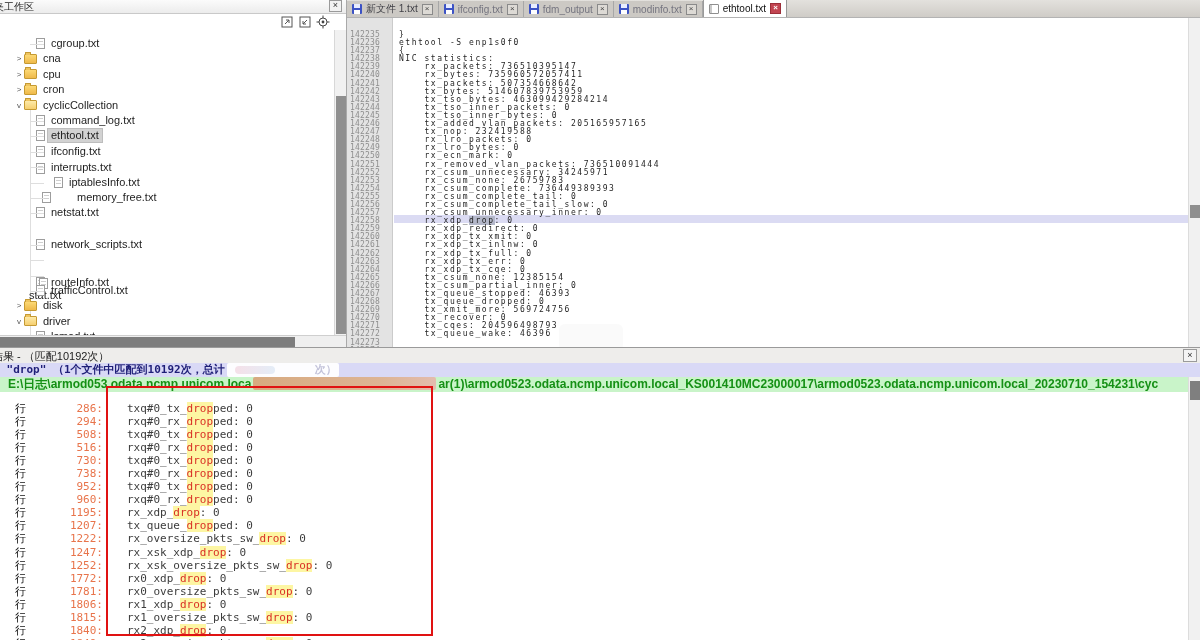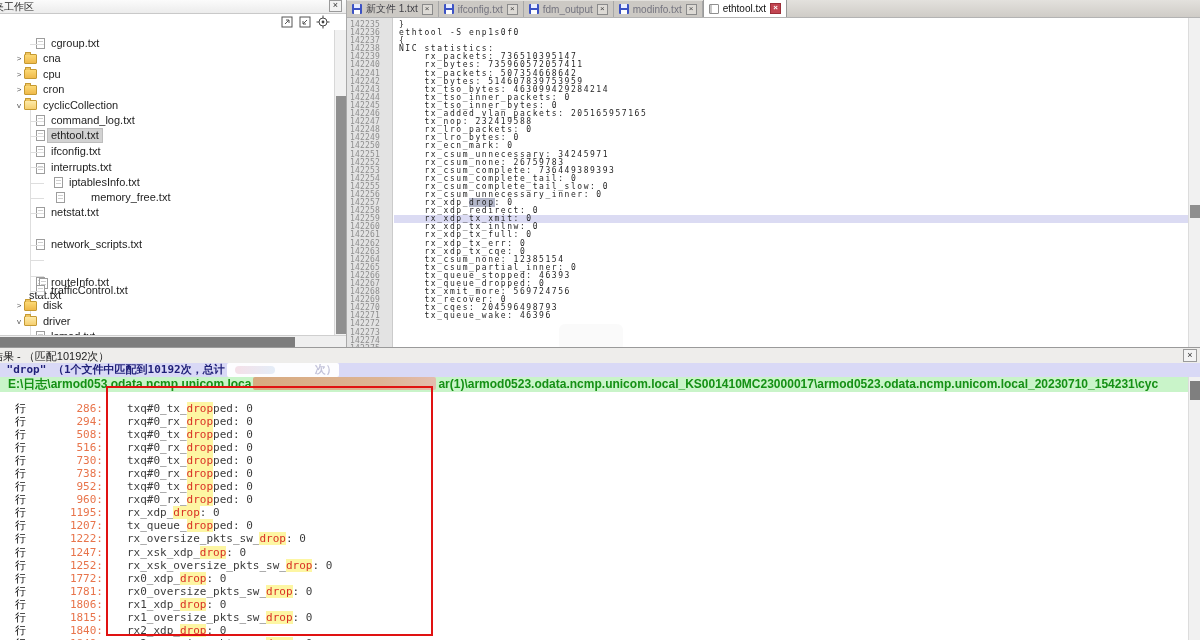--- a/index.html
+++ b/index.html
@@ -58,21 +58,21 @@
         line-height:7px;text-align:center;flex:0 0 9px;cursor:pointer;}
   .tabx.red{background:#c24551;border-color:#9c2f39;color:#fff;font-weight:bold;}
 
   
   #editor{left:347px;top:18px;width:841px;height:330px;background:#fff;overflow:hidden;
           font-family:"DejaVu Sans Mono", monospace;}
   #gutter{position:absolute;left:0;top:0;width:46px;height:330px;background:#e3e3e3;border-right:1px solid #cbcbcb;box-sizing:border-box;}
   .gln{height:8.1px;line-height:8.1px;font-size:8px;letter-spacing:.2px;color:#8e8e8e;text-align:left;padding-left:3px;}
   #code{position:absolute;left:52px;top:0;right:0;height:330px;}
   .cln{height:8.1px;line-height:8.1px;font-size:8px;letter-spacing:1.55px;color:#1f1f1f;white-space:pre;}
-  #gutter,#code{padding-top:3px;box-sizing:border-box;}
+  #gutter,#code{padding-top:13px;box-sizing:border-box;}
   #cur-line{position:absolute;left:47px;right:0;height:8.1px;background:#dbdbf3;}
   .selword{background:#b3b7c9;}
   #ed-redact{position:absolute;left:212px;top:306px;width:64px;height:27px;background:rgba(250,250,250,.94);border-radius:6px;}
   #ed-vscroll{left:1188px;top:18px;width:12px;height:330px;background:#f1f1f1;border-left:1px solid #dcdcdc;box-sizing:border-box;}
   #ed-vthumb{position:absolute;left:1px;top:187px;width:10px;height:13px;background:#8f8f8f;}
 
   
   #h-divider{left:0;top:347px;width:1200px;height:1px;background:#9a9a9a;}
   #results{left:0;top:348px;width:1200px;height:292px;background:#fff;overflow:hidden;}
   #res-header{position:absolute;left:0;top:0;width:1200px;height:15px;background:#eeedeb;
@@ -186,21 +186,21 @@
         <span class="ic ic-file"></span>
         <span class="lab">interrupts.txt</span>
       </div>
       <div class="tick" style="top: 137.2px; left: 30px;"></div>
       <div class="trow" style="top: 144.6px; left: 44px;">
         <span class="exp"></span>
         <span class="ic ic-file"></span>
         <span class="lab">iptablesInfo.txt</span>
       </div>
       <div class="tick" style="top: 152.6px; left: 30px;"></div>
-      <div class="trow" style="top: 160px; left: 26px; gap: 20px;">
+      <div class="trow" style="top: 160px; left: 12px; gap: 20px;">
         <span class="exp"></span>
         <span class="ic ic-file"></span>
         <span class="lab">memory_free.txt</span>
       </div>
       <div class="tick" style="top: 168px; left: 30px;"></div>
       <div class="trow" style="top: 175.4px; left: 26px;">
         <span class="exp"></span>
         <span class="ic ic-file"></span>
         <span class="lab">netstat.txt</span>
       </div>
@@ -337,20 +337,21 @@
       <div class="cln">    tx_packets: 507354668642</div>
       <div class="cln">    tx_bytes: 514607839753959</div>
       <div class="cln">    tx_tso_bytes: 463099429284214</div>
       <div class="cln">    tx_tso_inner_packets: 0</div>
       <div class="cln">    tx_tso_inner_bytes: 0</div>
       <div class="cln">    tx_added_vlan_packets: 205165957165</div>
       <div class="cln">    tx_nop: 232419588</div>
       <div class="cln">    rx_lro_packets: 0</div>
       <div class="cln">    rx_lro_bytes: 0</div>
       <div class="cln">    rx_ecn_mark: 0</div>
+      <div class="cln">    rx_removed_vlan_packets: 736510091444</div>
       <div class="cln">    rx_csum_unnecessary: 34245971</div>
       <div class="cln">    rx_csum_none: 26759783</div>
       <div class="cln">    rx_csum_complete: 736449389393</div>
       <div class="cln">    rx_csum_complete_tail: 0</div>
       <div class="cln">    rx_csum_complete_tail_slow: 0</div>
       <div class="cln">    rx_csum_unnecessary_inner: 0</div>
       <div class="cln">    rx_xdp_<span class="selword">drop</span>: 0</div>
       <div class="cln">    rx_xdp_redirect: 0</div>
       <div class="cln">    rx_xdp_tx_xmit: 0</div>
       <div class="cln">    rx_xdp_tx_inlnw: 0</div>

